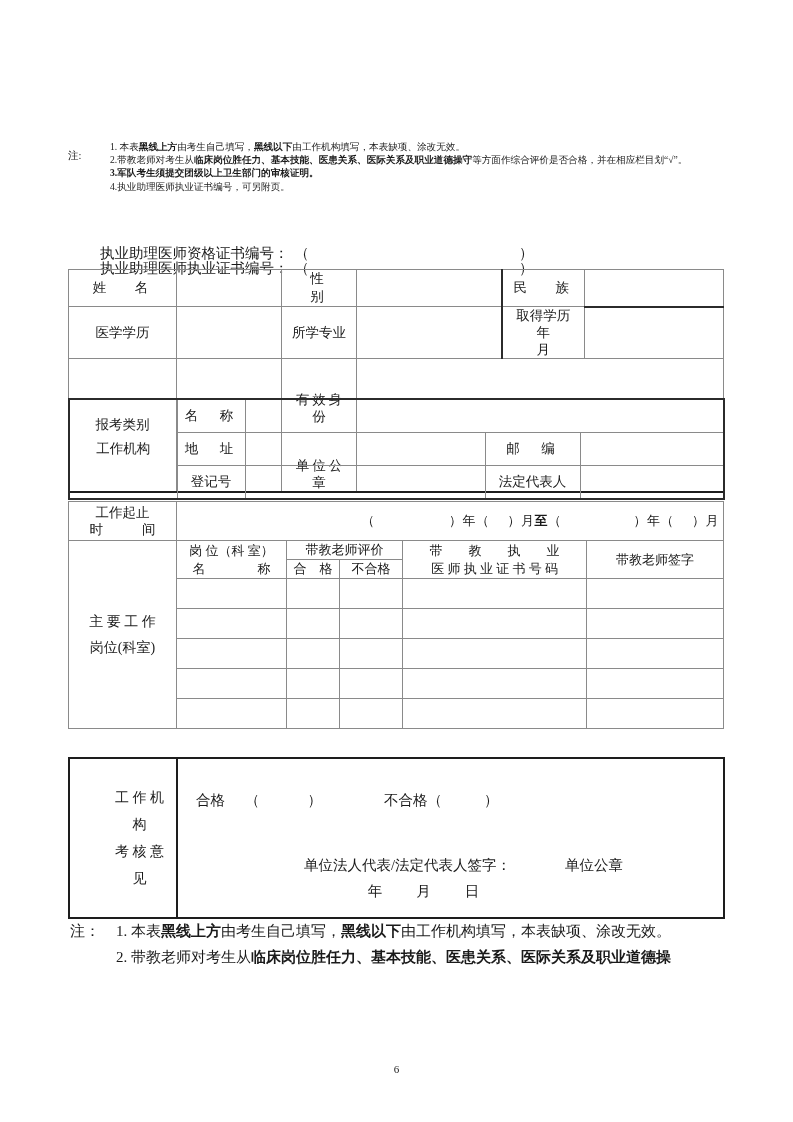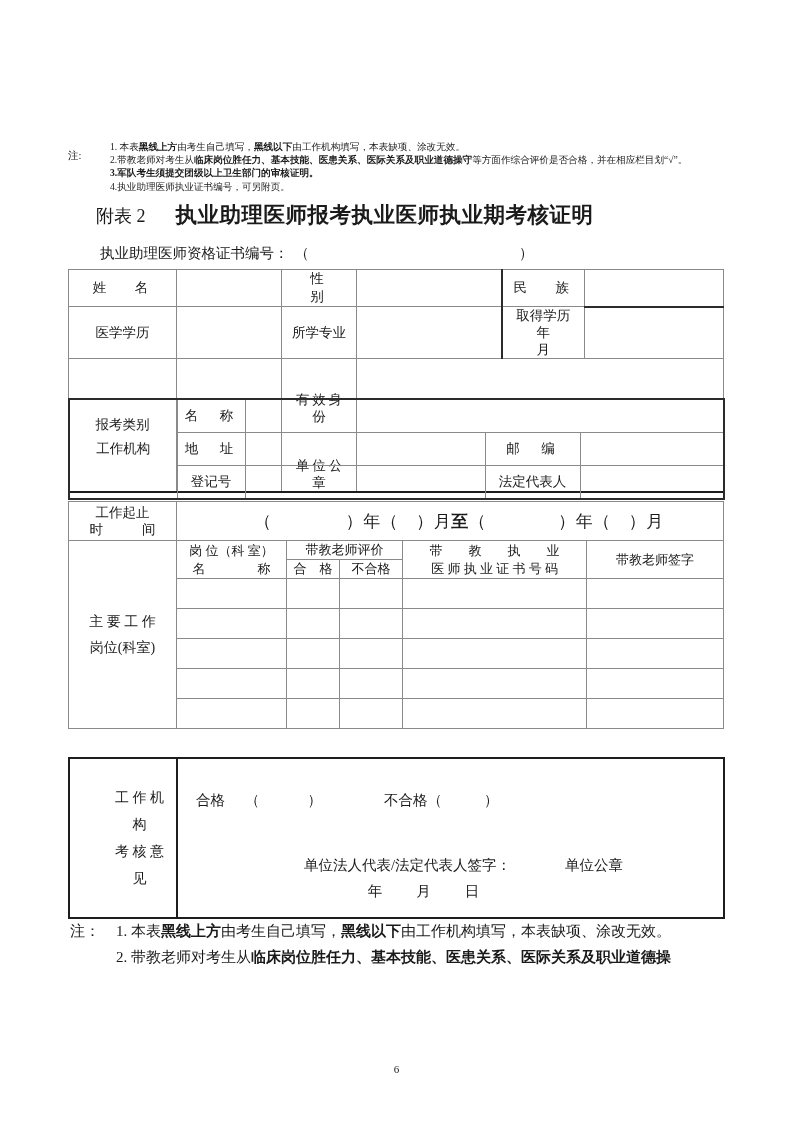--- a/index.html
+++ b/index.html
@@ -132,23 +132,23 @@
   
   #tblC {
     position: absolute;
     left: 68px;
     top: 501px;
     width: 655px;
   }
   #tblC td { height: 38px; }
   #tblC .lbl { line-height: 17px; }
   #tblC .period {
-    text-align: center;
+    text-align: right;
     padding-left: 22px !important;
-    font-size: 17px;
+    font-size: 13px;
     letter-spacing: 0.5px;
   }
   #tblC .period .b { font-weight: bold; }
   #tblC .gap-l { display: inline-block; width: 74px; }
   #tblC .gap-s { display: inline-block; width: 18px; }
   #tblC .gap-m { display: inline-block; width: 72px; }
 
   
   #tblD {
     position: absolute;
@@ -258,27 +258,26 @@
       </div>
       <div class="note-line b">
         <span>3.</span><span>军队考生须提交团级以上卫生部门的审核证明。</span>
       </div>
       <div class="note-line">
         <span>4.</span><span>执业助理医师执业证书编号，可另附页。</span>
       </div>
     </div>
   </div>
 
-  <div class="title-row">
-    <span class="attach-label">附表 2</span>
-    <span class="main-title">执业助理医师报考执业医师执业期考核证明</span>
-  </div>
 
   <div class="cert-line cert-1">
     <span>执业助理医师资格证书编号：</span><span class="paren-open">（</span><span class="cert-gap"></span><span></span><span>）</span>
+  </div>
+  <div class="cert-line cert-2">
+    <span>执业助理医师执业证书编号：</span><span class="paren-open">（</span><span class="cert-gap"></span><span></span><span>）</span>
   </div>
 
   <table class="frm" id="tblA">
     <colgroup>
       <col style="width:108px">
         <col style="width:105px">
       <col style="width:75px">
         <col style="width:145px">
       <col style="width:83px">
         <col style="width:139px">

